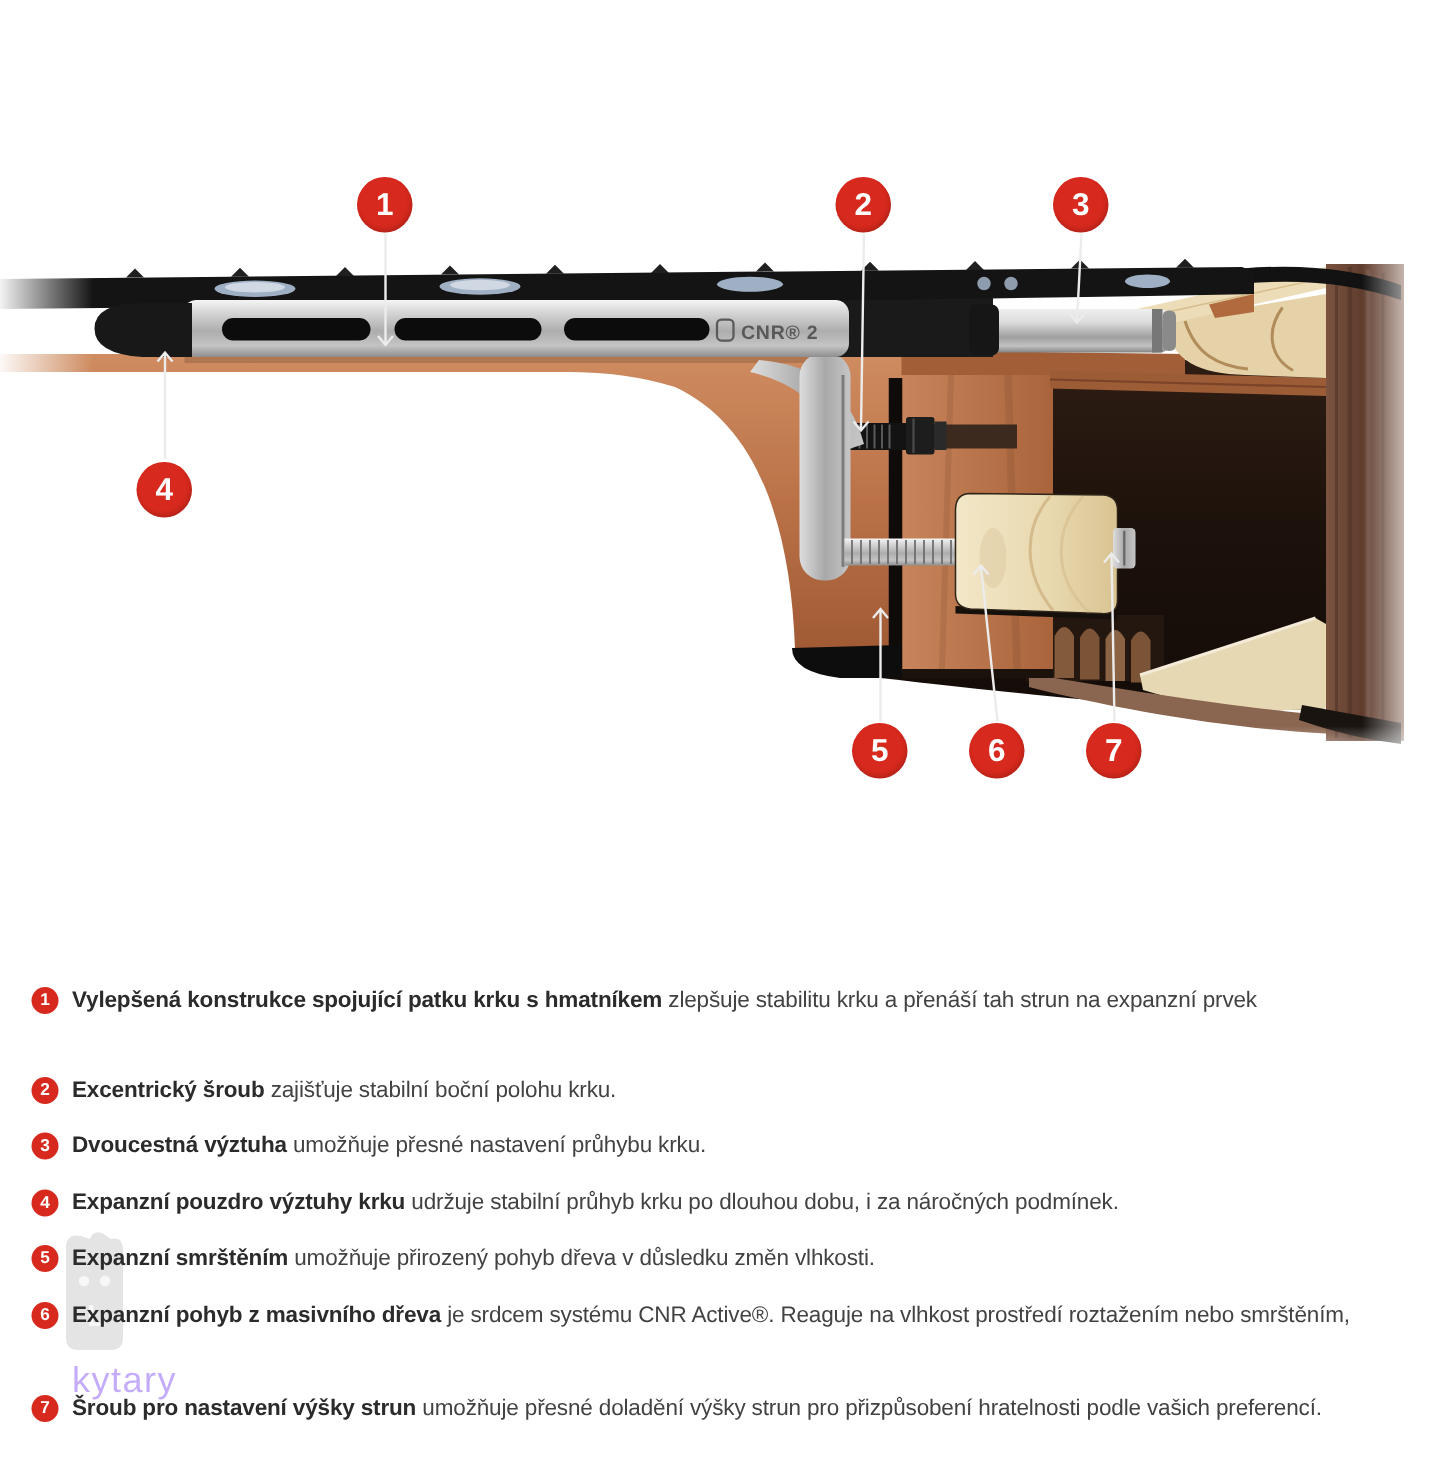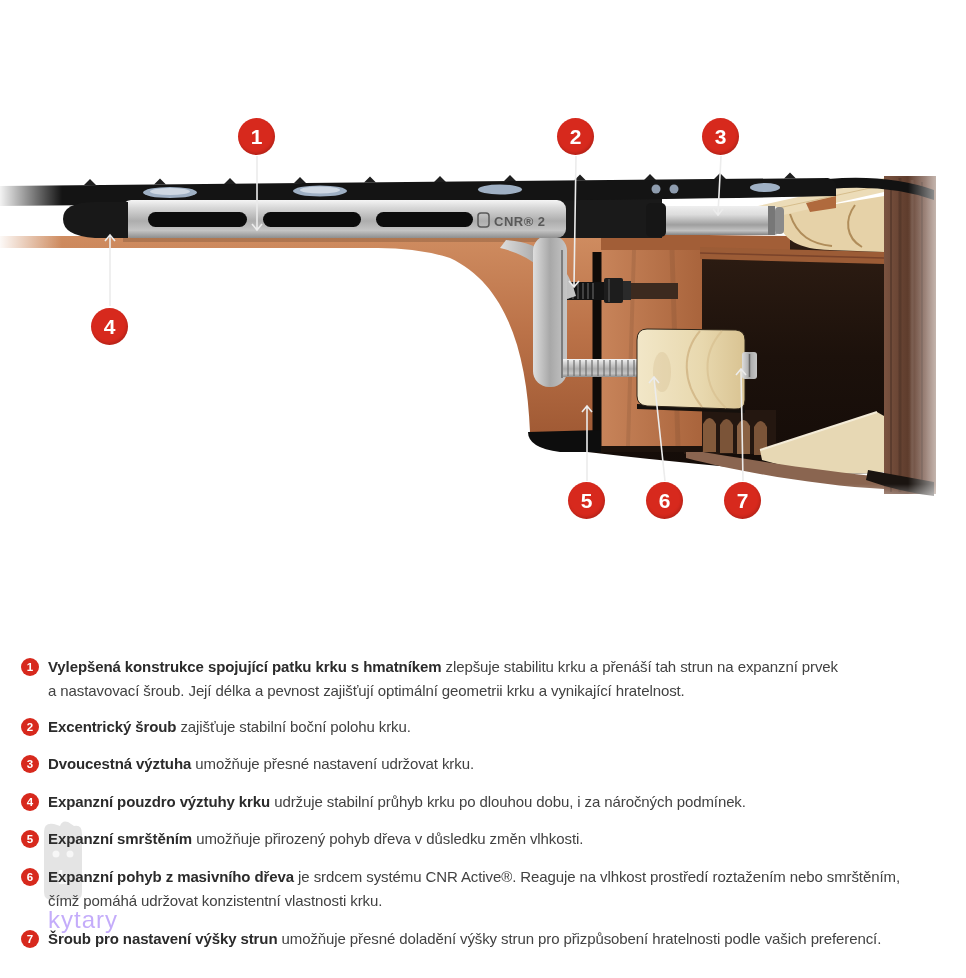--- a/index.html
+++ b/index.html
@@ -276,46 +276,46 @@
       <circle cx="40" cy="36" r="3.5" fill="#ffffff" opacity=".7"></circle>
       <text x="28" y="66" font-size="20" font-weight="bold" fill="#ffffff" opacity=".75">L</text>
     </svg>
     <div class="wm-text">kytary</div>
   </div>
 
   <div class="legend">
 
     <div class="li li1">
       <span class="bullet">1</span>
-      <b>Vylepšená konstrukce spojující patku krku s hmatníkem</b><span> zlepšuje stabilitu krku a přenáší tah strun na expanzní prvek</span><span class="l2">a nastavovací šroub. Její délka a pevnost zajišťují optimální geometrii krku a vynikající hratelnost.</span>
+      <b>Vylepšená konstrukce spojující patku krku s hmatníkem</b><span> zlepšuje stabilitu krku a přenáší tah strun na expanzní prvek</span>
     </div>
 
     <div class="li li2">
       <span class="bullet">2</span>
       <b>Excentrický šroub</b><span> zajišťuje stabilní boční polohu krku.</span>
     </div>
 
     <div class="li li3">
       <span class="bullet">3</span>
-      <b>Dvoucestná výztuha</b><span> umožňuje přesné nastavení udržovat krku.</span>
+      <b>Dvoucestná výztuha</b><span> umožňuje přesné nastavení průhybu krku.</span>
     </div>
 
     <div class="li li4">
       <span class="bullet">4</span>
       <b>Expanzní pouzdro výztuhy krku</b><span> udržuje stabilní průhyb krku po dlouhou dobu, i za náročných podmínek.</span>
     </div>
 
     <div class="li li5">
       <span class="bullet">5</span>
       <b>Expanzní smrštěním</b><span> umožňuje přirozený pohyb dřeva v důsledku změn vlhkosti.</span>
     </div>
 
     <div class="li li6">
       <span class="bullet">6</span>
-      <b>Expanzní pohyb z masivního dřeva</b><span> je srdcem systému CNR Active®. Reaguje na vlhkost prostředí roztažením nebo smrštěním,</span><span class="l2">čímž pomáhá udržovat konzistentní vlastnosti krku.</span>
+      <b>Expanzní pohyb z masivního dřeva</b><span> je srdcem systému CNR Active®. Reaguje na vlhkost prostředí roztažením nebo smrštěním,</span>
     </div>
 
     <div class="li li7">
       <span class="bullet">7</span>
       <b>Šroub pro nastavení výšky strun</b><span> umožňuje přesné doladění výšky strun pro přizpůsobení hratelnosti podle vašich preferencí.</span>
     </div>
 
   </div>
 </div>
 

